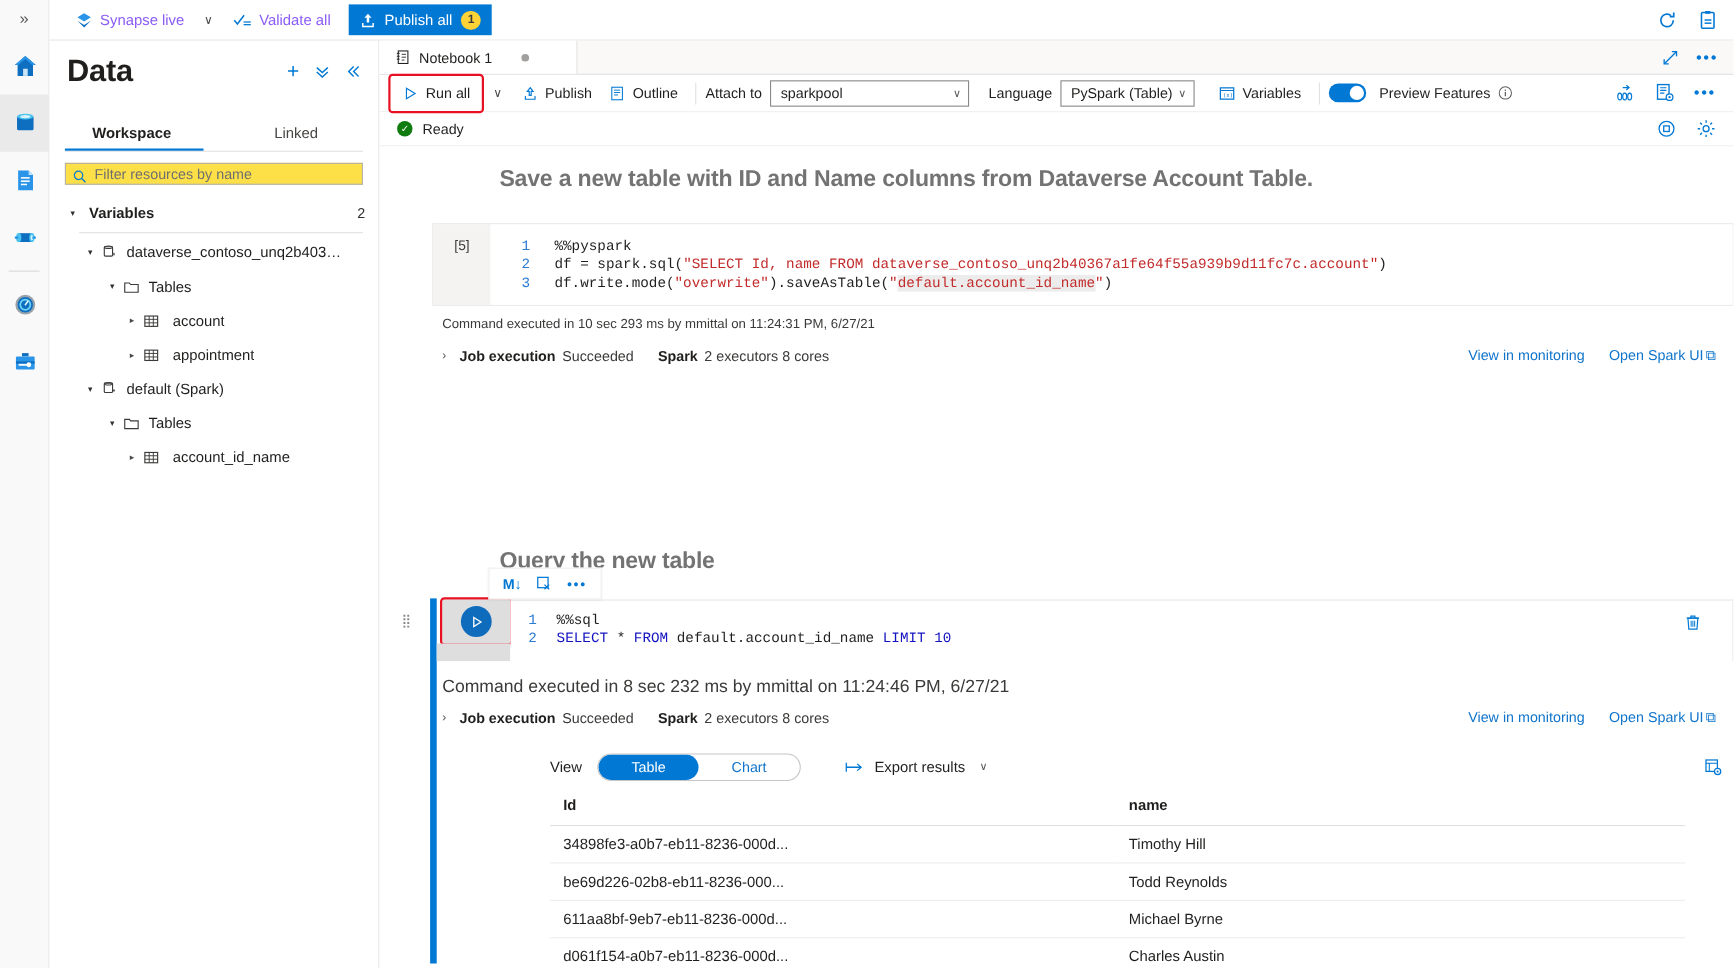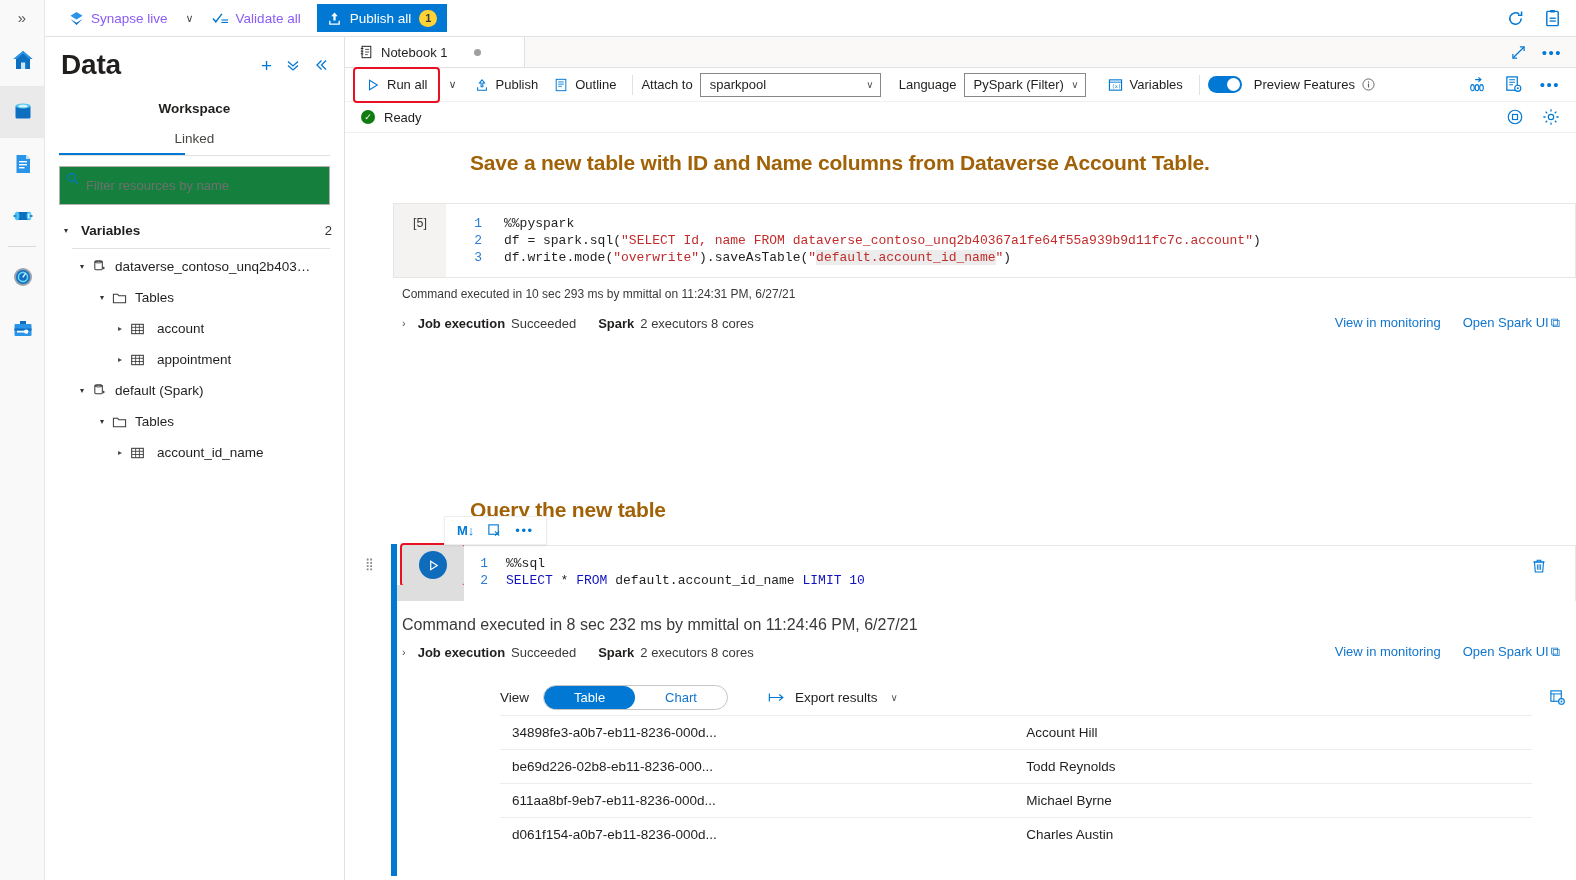--- a/index.html
+++ b/index.html
@@ -52,35 +52,35 @@
 
   
   .datapanel {
     position:absolute; left:45px; top:37px; width:300px; height:843px;
     background:#fff; border-right:1px solid #e1e1e1;
   }
   .dp-header { display:flex; align-items:center; padding:12px 16px 6px 16px; }
   .dp-title { font-size:28px; font-weight:700; color:#201f1e; letter-spacing:-.2px;}
   .dp-actions { margin-left:auto; display:flex; align-items:center; gap:14px; color:#0078d4; }
   .dp-act { cursor:pointer; font-size:15px; line-height:1; display:flex; align-items:center;}
-  .dp-tabs { display:flex; padding:0 0; margin-top:8px; position:relative;flex-direction:column;}
+  .dp-tabs { display:flex; padding:0 0; margin-top:20px; position:relative;}
   .dp-tab {
     flex:1; text-align:center; padding:6px 0 9px 0; font-size:13.5px; color:#484644; cursor:pointer;
   }
   .dp-tab.active { color:#201f1e; font-weight:600; }
   .dp-tab.active:after {
     content:""; position:absolute; bottom:0; height:2px; background:#0078d4;
     left:14px; width:126px;
   }
   .dp-tabline { height:1px; background:#e1e1e1; margin:0 14px; }
   .dp-search { margin:10px 14px 0 14px; position:relative; }
   .dp-search input {
-    width:100%; height:39px; border:1px solid #b3b0ad; padding:0 8px 0 26px;
+    width:100%; height:20px; border:1px solid #b3b0ad; padding:0 8px 0 26px;
     font-family:"Liberation Sans", sans-serif; font-size:13px; color:#201f1e; outline:none;
-    background:#15803d;
+    background:#fde047;
   }
   .dp-search input::placeholder { color:#6f6f6f; }
   .dp-search .sico { position:absolute; left:7px; top:6px; color:#0078d4; }
 
   .tree { margin-top:10px; font-size:13.5px; color:#201f1e;}
   .tnode { display:flex; align-items:center; height:31px; cursor:pointer; padding-right:12px;}
   .tcaret { width:14px; color:#323130; font-size:8px; display:flex; justify-content:center; flex:0 0 14px;}
   .tcaret.collapsed { color:#4a4a4a; }
   .ticon { width:20px; display:flex; justify-content:center; align-items:center; flex:0 0 20px;}
   .tlabel { margin-left:6px; white-space:nowrap; overflow:hidden; text-overflow:ellipsis; }
@@ -119,21 +119,21 @@
   .toggle-knob { position:absolute; right:2px; top:2px; width:13px; height:13px; border-radius:50%; background:#fff;}
   .nb-toolbar-right { margin-left:auto; display:flex; align-items:center; gap:17px; padding-right:6px; color:#0078d4;}
 
   .nb-status { height:31px; display:flex; align-items:center; padding:0 16px; border-bottom:1px solid #f0f0f0; }
   .ok-dot { width:14px; height:14px; border-radius:50%; background:#107c10; color:#fff;
             display:flex; align-items:center; justify-content:center; font-size:9px; margin-right:9px;}
   .nb-status-right { margin-left:auto; display:flex; align-items:center; gap:18px; color:#0078d4; }
 
   
   .nb-body { position:relative; height:743px; overflow:hidden; }
-  .md-h { font-size:21px; font-weight:600; color:#a16207; letter-spacing:-.2px;margin-left:16px;}
+  .md-h { font-size:21px; font-weight:600; color:#737373; letter-spacing:-.2px;}
 
   .cell1 { position:absolute; left:0; top:0; width:1231px; }
   .md-block1 { padding:18px 0 0 109px; }
 
   .code-shell { margin:28px 0 0 48px; width:1183px; border:1px solid #e6e6e6; background:#fff; display:flex; }
   .exec-gutter { width:52px; background:#f4f3f2; display:flex; justify-content:center; padding-top:12px;
                  font-size:12.5px; color:#3b3a39; font-family:"Liberation Sans", sans-serif;}
   .code-area { flex:1; padding:11px 0 11px 0; background:#fff; }
   .cline { display:flex; font-family:"Liberation Mono", monospace; font-size:13px; line-height:17px; }
   .lnum { width:58px; text-align:right; padding-right:22px; color:#2b7cd3; flex:0 0 58px; }
@@ -500,21 +500,21 @@
         <span>Outline</span>
       </div>
       <div class="vdiv"></div>
       <span class="lbl">Attach to</span>
       <div class="sel" style="min-width:181px;">
         <span>sparkpool</span>
         <span class="cv">∨</span>
       </div>
       <span class="lbl" style="margin-left:18px;">Language</span>
       <div class="sel lang">
-        <span>PySpark (Filter)</span>
+        <span>PySpark (Table)</span>
         <span class="cv" style="padding-left:3px;">∨</span>
       </div>
       <div class="tool" style="margin-left:14px;">
         <span>
           <svg width="15" height="14" viewBox="0 0 16 15">
               <rect x="1.5" y="2" width="13" height="11" fill="none" stroke="#0078d4" stroke-width="1.2"></rect>
               <path d="M1.5 4.5 H14.5" stroke="#0078d4" stroke-width="1"></path>
               <text x="4" y="11" font-size="5.5" fill="#0078d4" font-family="monospace">(x)</text>
             </svg>
         </span>
@@ -700,23 +700,27 @@
                     <rect x="2" y="2" width="11" height="11" fill="none" stroke="#0078d4" stroke-width="1.2"></rect>
                     <path d="M2 5.2 H13 M5.2 5.2 V13" stroke="#0078d4" stroke-width="1"></path>
                     <circle cx="13.2" cy="13.2" r="3" fill="#fff" stroke="#0078d4" stroke-width="1.2"></circle>
                     <circle cx="13.2" cy="13.2" r="1" fill="#0078d4"></circle>
                   </svg>
               </span>
             </div>
 
             <table class="res">
               <tbody>
+                  <tr class="hdr">
+                <th>Id</th>
+                <th>name</th>
+              </tr>
               <tr>
                 <td>34898fe3-a0b7-eb11-8236-000d...</td>
-                <td>Account Hill</td>
+                <td>Timothy Hill</td>
               </tr>
               <tr>
                 <td>be69d226-02b8-eb11-8236-000...</td>
                 <td>Todd Reynolds</td>
               </tr>
               <tr>
                 <td>611aa8bf-9eb7-eb11-8236-000d...</td>
                 <td>Michael Byrne</td>
               </tr>
               <tr>

